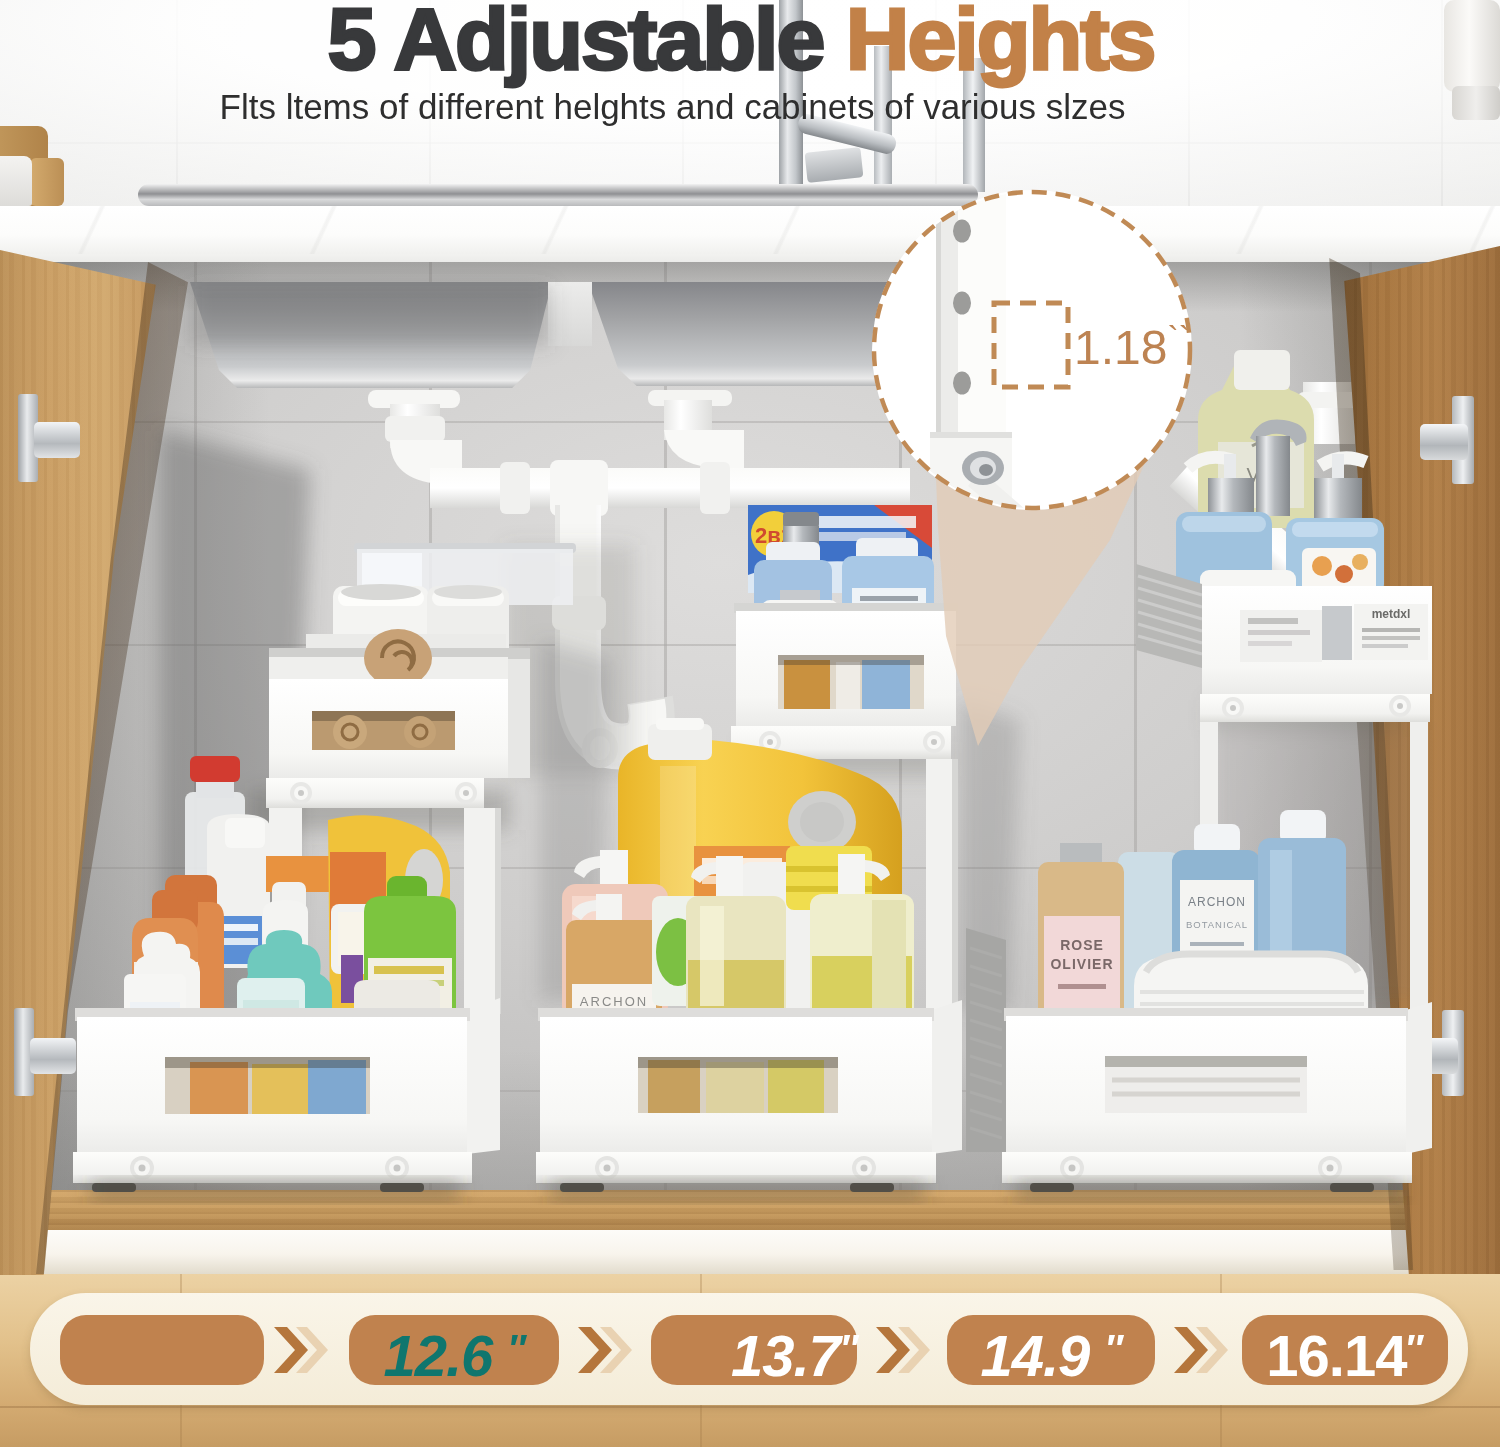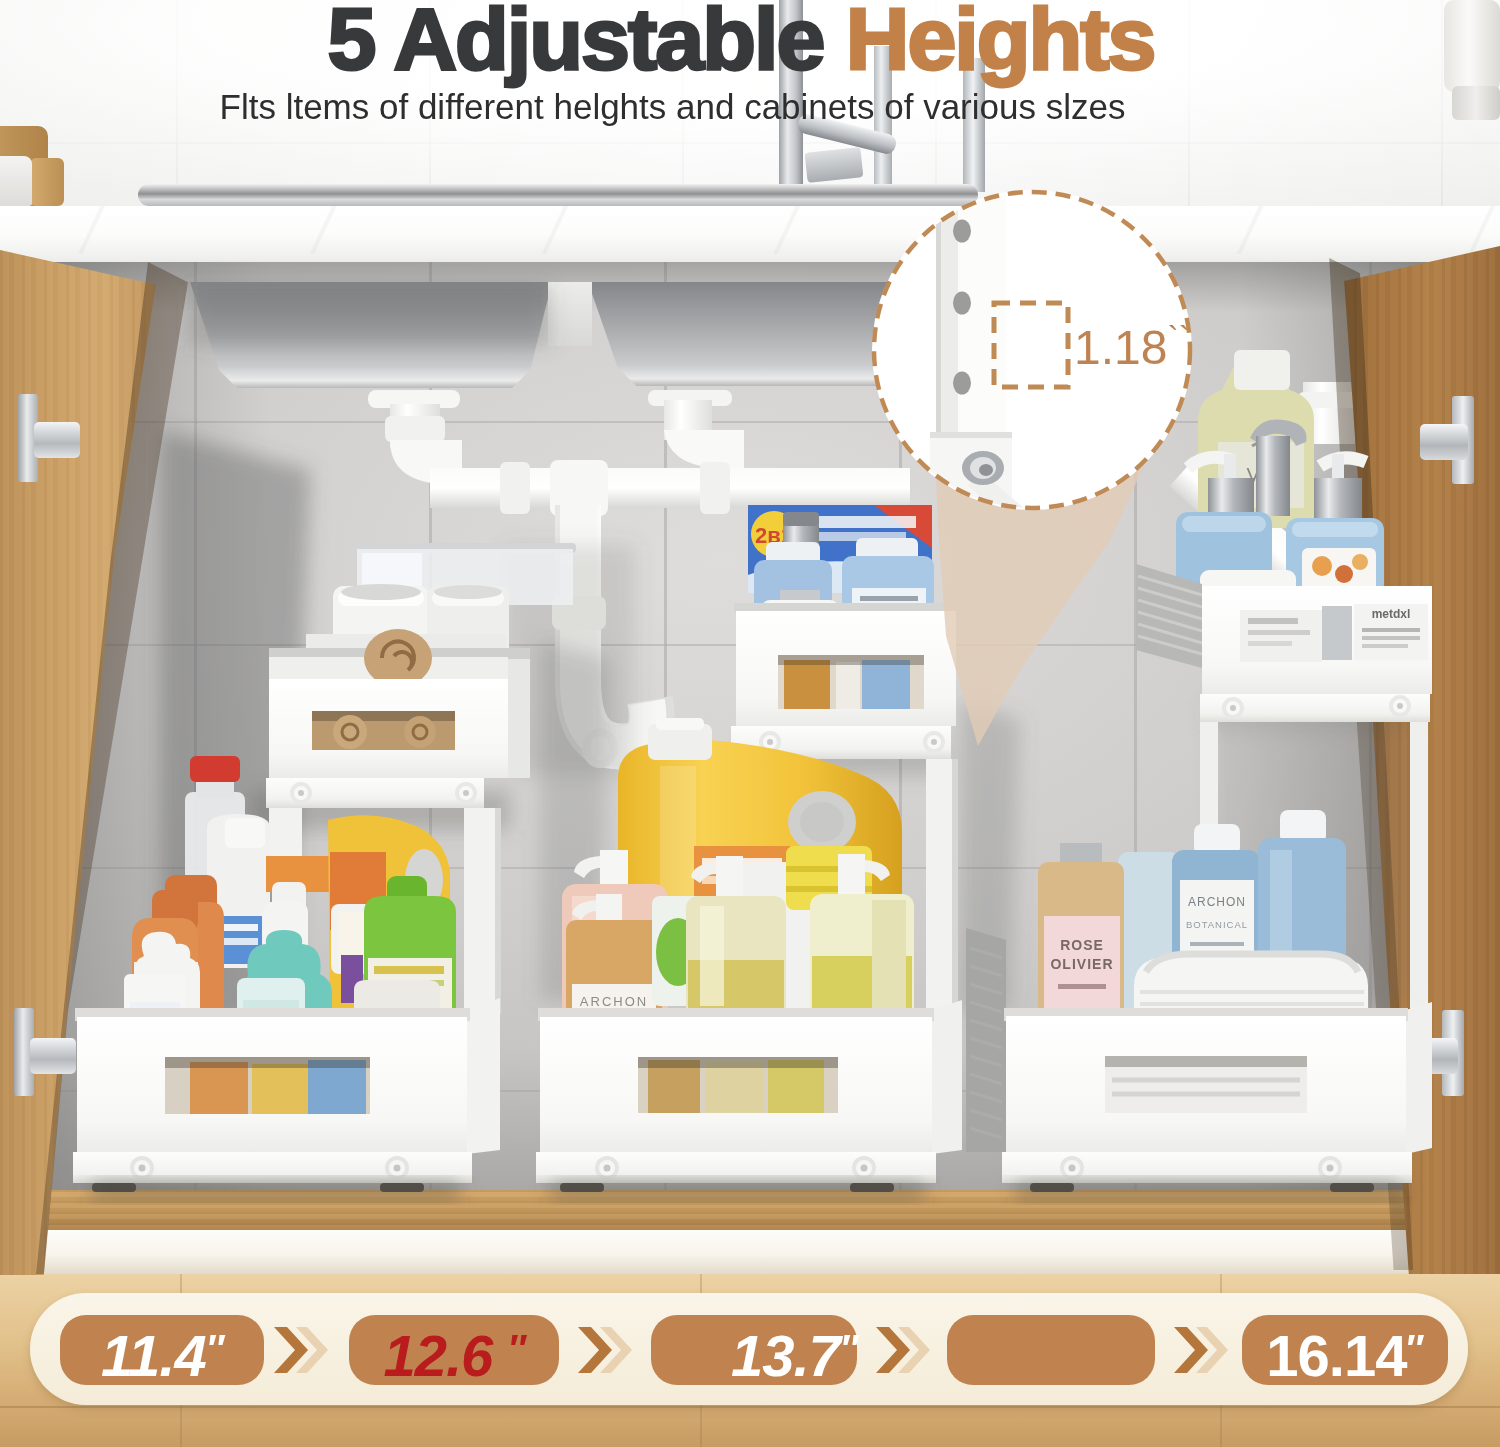--- a/index.html
+++ b/index.html
@@ -502,44 +502,44 @@
 </g>
 </svg>
 
 <div class="abs" style="left:-9px;top:-12px;width:1500px;text-align:center;font-size:88px;font-weight:bold;letter-spacing:-2px;color:#38393b;-webkit-text-stroke:3px #38393b;white-space:nowrap;">5 Adjustable <span style="color:#c28148;-webkit-text-stroke:3px #c28148;">Heights</span></div>
 
 <div class="abs" style="left:0;top:87px;width:1345px;text-align:center;font-size:35px;color:#2e2e2e;">Flts ltems of different helghts and cabinets of various slzes</div>
 
 <div class="abs" style="left:30px;top:1293px;width:1438px;height:112px;border-radius:56px;background:linear-gradient(180deg,#faf5e9 0%,#f4ecd8 100%);box-shadow:0 4px 8px rgba(120,90,50,.25);"></div>
 
 <div class="abs" style="left:60px;top:1315px;width:204px;height:70px;border-radius:26px;background:#c0824e;"></div>
-<div class="abs" style="left:60px;top:1322px;width:204px;height:70px;text-align:center;font-size:58px;font-weight:bold;font-style:italic;color:#ffffff;letter-spacing:-1px;">11.4<span style="font-size:38px;vertical-align:14px;">″</span></div>
 
 <svg class="abs" style="left:274px;top:1327px" width="54" height="46">
       <polygon points="0,0 13,0 34,23 13,46 0,46 21,23" fill="#b5763c"></polygon>
       <polygon points="22,0 33,0 54,23 33,46 22,46 43,23" fill="#e9d2b2"></polygon>
     </svg>
 
 <div class="abs" style="left:349px;top:1315px;width:210px;height:70px;border-radius:26px;background:#c0824e;"></div>
-<div class="abs" style="left:349px;top:1322px;width:210px;height:70px;text-align:center;font-size:58px;font-weight:bold;font-style:italic;color:#b91c1c;letter-spacing:-1px;">12.6 <span style="font-size:38px;vertical-align:14px;">″</span></div>
+<div class="abs" style="left:349px;top:1322px;width:210px;height:70px;text-align:center;font-size:58px;font-weight:bold;font-style:italic;color:#0f766e;letter-spacing:-1px;">12.6 <span style="font-size:38px;vertical-align:14px;">″</span></div>
 
 <svg class="abs" style="left:578px;top:1327px" width="54" height="46">
       <polygon points="0,0 13,0 34,23 13,46 0,46 21,23" fill="#b5763c"></polygon>
       <polygon points="22,0 33,0 54,23 33,46 22,46 43,23" fill="#e9d2b2"></polygon>
     </svg>
 
 <div class="abs" style="left:651px;top:1315px;width:206px;height:70px;border-radius:26px;background:#c0824e;"></div>
 <div class="abs" style="left:651px;top:1322px;width:206px;height:70px;text-align:right;font-size:58px;font-weight:bold;font-style:italic;color:#ffffff;letter-spacing:-1px;">13.7<span style="font-size:38px;vertical-align:14px;">″</span></div>
 
 <svg class="abs" style="left:876px;top:1327px" width="54" height="46">
       <polygon points="0,0 13,0 34,23 13,46 0,46 21,23" fill="#b5763c"></polygon>
       <polygon points="22,0 33,0 54,23 33,46 22,46 43,23" fill="#e9d2b2"></polygon>
     </svg>
 
 <div class="abs" style="left:947px;top:1315px;width:208px;height:70px;border-radius:26px;background:#c0824e;"></div>
+<div class="abs" style="left:947px;top:1322px;width:208px;height:70px;text-align:center;font-size:58px;font-weight:bold;font-style:italic;color:#ffffff;letter-spacing:-1px;">14.9 <span style="font-size:38px;vertical-align:14px;">″</span></div>
 
 <svg class="abs" style="left:1174px;top:1327px" width="54" height="46">
       <polygon points="0,0 13,0 34,23 13,46 0,46 21,23" fill="#b5763c"></polygon>
       <polygon points="22,0 33,0 54,23 33,46 22,46 43,23" fill="#e9d2b2"></polygon>
     </svg>
 
 <div class="abs" style="left:1242px;top:1315px;width:206px;height:70px;border-radius:26px;background:#c0824e;"></div>
 <div class="abs" style="left:1242px;top:1322px;width:206px;height:70px;text-align:center;font-size:58px;font-weight:bold;color:#ffffff;letter-spacing:-1px;">16.14<span style="font-size:38px;vertical-align:14px;">″</span></div>
 
 <svg class="abs" style="left:862px;top:180px" width="340" height="340" viewBox="0 0 340 340">

